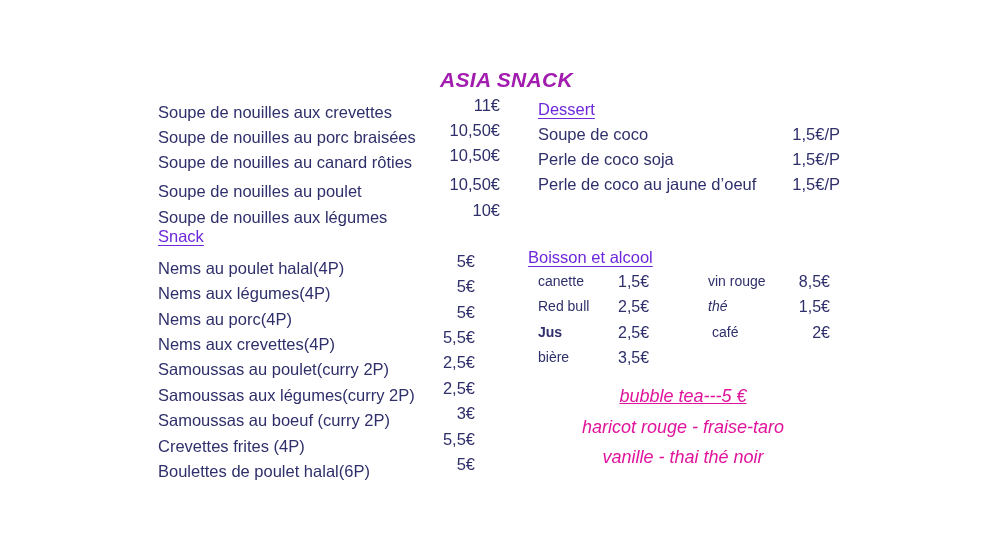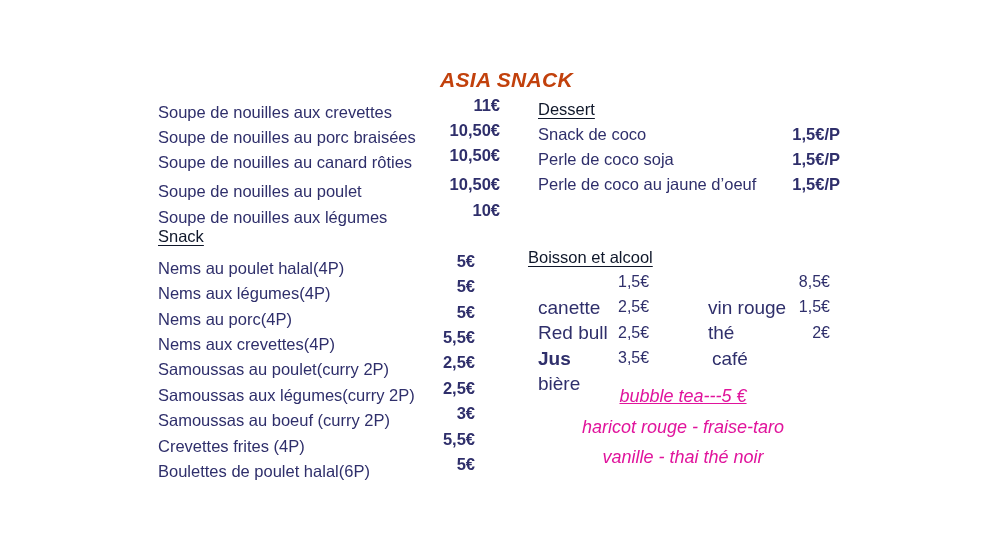--- a/index.html
+++ b/index.html
@@ -21,63 +21,62 @@
   }
 
   
   .title {
     position: absolute;
     left: 440px;
     top: 68px;
     font-size: 21px;
     font-weight: bold;
     font-style: italic;
-    color: #c2410c;
+    color: #a21caf;
     letter-spacing: 0.3px;
     white-space: nowrap;
   }
 
   
   .line {
     position: absolute;
     font-size: 16.5px;
     color: #2f2f6b;
     white-space: nowrap;
   }
   .line .name {
     display: inline-block;
   }
   .line .price {
     position: absolute;
     text-align: right;
     white-space: nowrap;
-    font-weight: bold;
   }
 
   
   .section-head {
     position: absolute;
     font-size: 16.5px;
-    color: #0f172a;
+    color: #6d28d9;
     text-decoration: underline;
     text-underline-offset: 3px;
     white-space: nowrap;
   }
 
   
   #left-col { position: absolute; left: 0; top: 0; width: 520px; height: 551px; }
   .lcol-name { left: 158px; margin-top: 7px; }
   .lcol-price { width: 70px; text-align: right; }
 
   
   #right-col { position: absolute; left: 0; top: 0; width: 1000px; height: 551px; }
   .rcol-name { left: 538px; }
 
   
-  .drink-name { position: absolute; font-size: 19px; white-space: nowrap; margin-top: 24px; }
+  .drink-name { position: absolute; font-size: 14px; white-space: nowrap; }
   .drink-price { position: absolute; font-size: 16px; white-space: nowrap; }
 
   
   .bubble {
     position: absolute;
     font-size: 18px;
     font-style: italic;
     color: #e0149c;
     white-space: nowrap;
     text-align: center;
@@ -151,21 +150,21 @@
       <span class="name lcol-name" style="position:absolute;">Boulettes de poulet halal(6P)</span>
       <span class="price lcol-price" style="left:405px;">5€</span>
     </div>
   </div>
 
   <div id="right-col">
 
     <div class="section-head" style="left:538px; top:100px;">Dessert</div>
 
     <div class="line" style="top:125px;">
-      <span class="name rcol-name" style="position:absolute;">Snack de coco</span>
+      <span class="name rcol-name" style="position:absolute;">Soupe de coco</span>
       <span class="price" style="left:760px; width:80px;">1,5€/P</span>
     </div>
     <div class="line" style="top:150px;">
       <span class="name rcol-name" style="position:absolute;">Perle de coco soja</span>
       <span class="price" style="left:760px; width:80px;">1,5€/P</span>
     </div>
     <div class="line" style="top:175px;">
       <span class="name rcol-name" style="position:absolute;">Perle de coco au jaune d’oeuf</span>
       <span class="price" style="left:760px; width:80px;">1,5€/P</span>
     </div>
@@ -180,21 +179,21 @@
 
     <div class="drink-name" style="left:538px; top:324px;font-weight:bold;">Jus</div>
     <div class="drink-price" style="left:618px; top:324px;">2,5€</div>
 
     <div class="drink-name" style="left:538px; top:349px;">bière</div>
     <div class="drink-price" style="left:618px; top:349px;">3,5€</div>
 
     <div class="drink-name" style="left:708px; top:273px;">vin rouge</div>
     <div class="drink-price" style="left:790px; top:273px; width:40px; text-align:right;">8,5€</div>
 
-    <div class="drink-name" style="left:708px; top:298px;">thé</div>
+    <div class="drink-name" style="left:708px; top:298px;font-style:italic;">thé</div>
     <div class="drink-price" style="left:790px; top:298px; width:40px; text-align:right;">1,5€</div>
 
     <div class="drink-name" style="left:712px; top:324px;">café</div>
     <div class="drink-price" style="left:790px; top:324px; width:40px; text-align:right;">2€</div>
 
     <div class="bubble" style="left:538px; top:386px; width:290px;text-decoration:underline;">bubble tea---5 €</div>
     <div class="bubble" style="left:538px; top:447px; width:290px;">vanille - thai thé  noir</div>
     <div class="bubble" style="left:538px; top:417px; width:290px;">haricot rouge - fraise-taro</div>
   </div>
 

